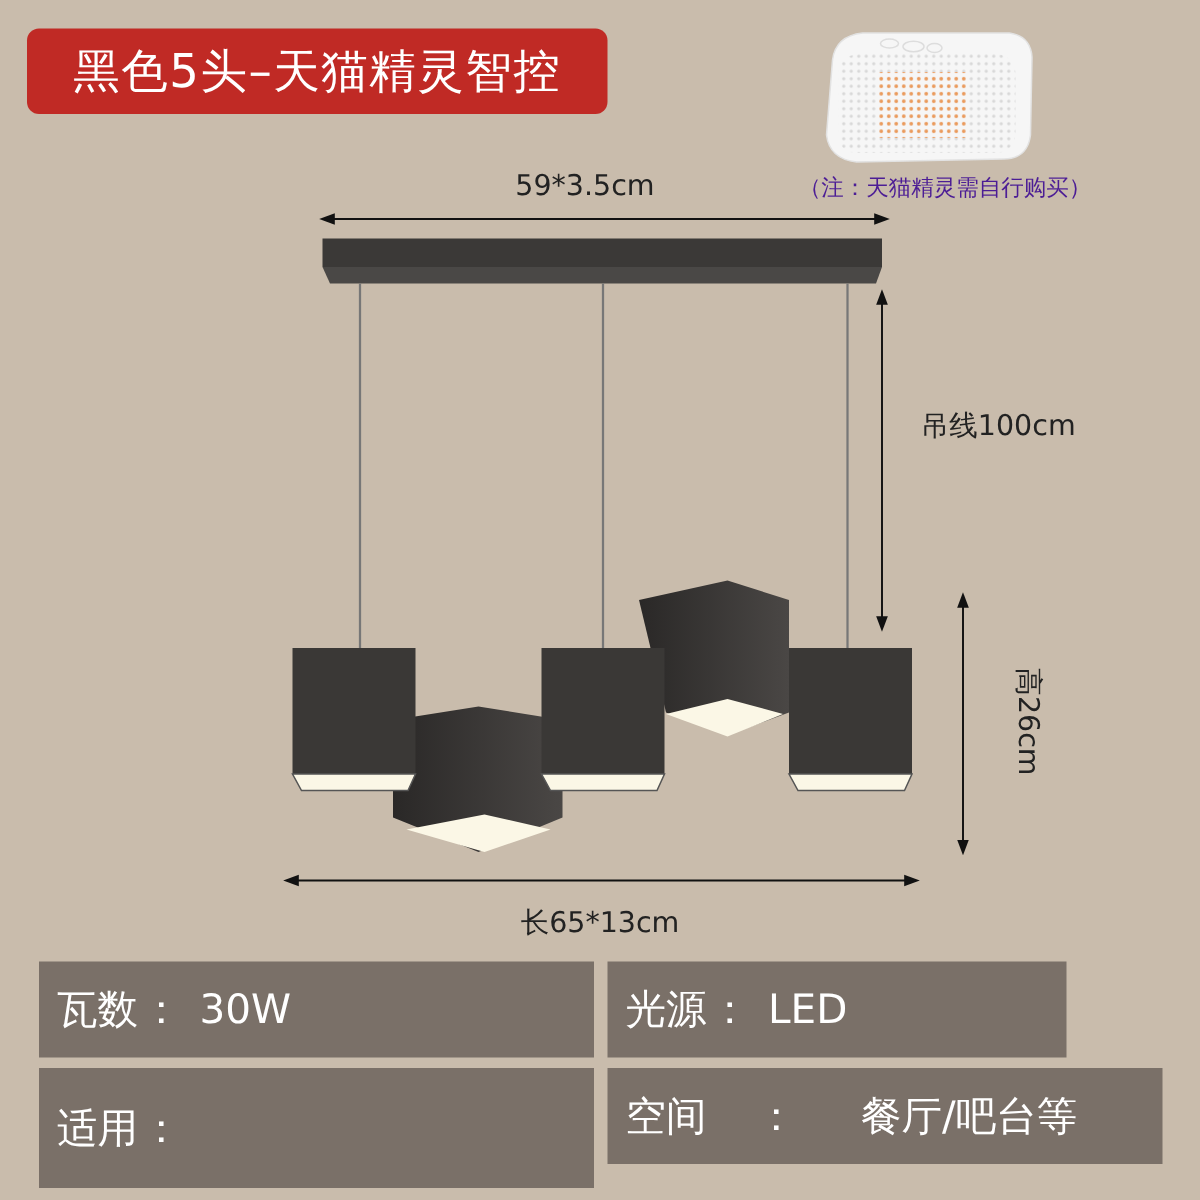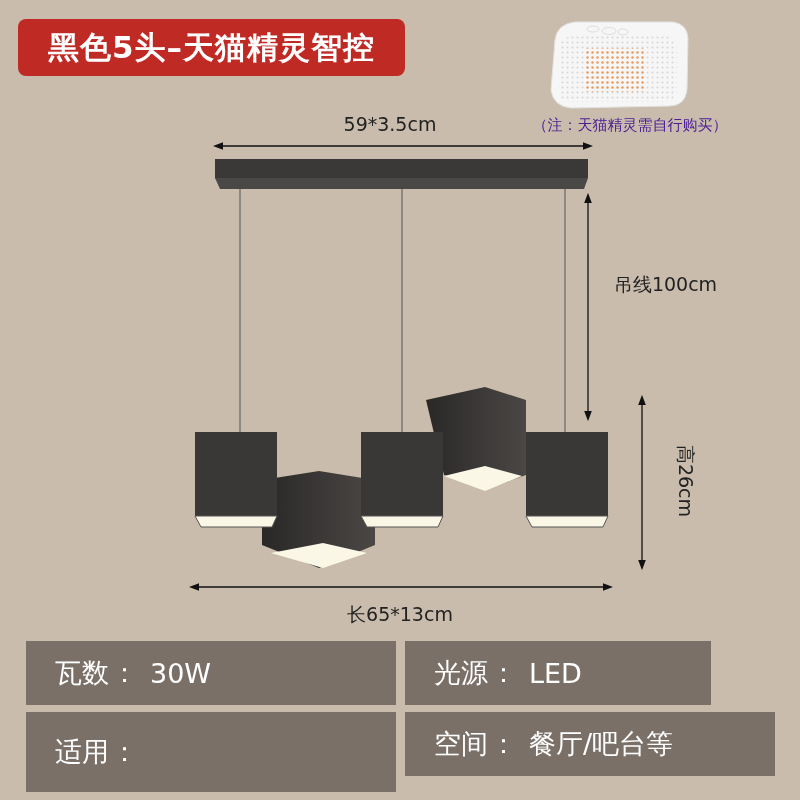--- a/index.html
+++ b/index.html
@@ -5,42 +5,42 @@
     html, body { margin: 0; padding: 0; }
     body {
       width: 800px; height: 800px; position: relative; overflow: hidden;
       background: #c9bcac;
       font-family: "DejaVu Sans", "Liberation Sans", sans-serif;
     }
     .abs { position: absolute; }
     .title-badge {
       left: 18px; top: 19px; width: 387px; height: 57px;
       background: #c02a25; border-radius: 8px;
-      color: #ffffff; font-size: 31px; font-weight: bold;
+      color: #ffffff; font-size: 31px; font-weight: normal;
       display: flex; align-items: center; justify-content: center;
       letter-spacing: 1px;
     }
     .speaker {
       left: 545px; top: 10px; width: 150px; height: 100px;
     }
     .note {
       left: 510px; top: 116px; width: 240px; text-align: center;
       color: #4c1d95; font-size: 15px;
     }
     .dim-text { color: #222; font-size: 19px; }
     .canopy-dim { left: 255px; top: 113px; width: 270px; text-align: center; }
     .cable-dim { left: 598px; top: 270px; line-height: 28px; text-align: center; width: 135px; }
     .height-dim {
       left: 640px; top: 468px; width: 90px; text-align: center;
       transform: rotate(90deg); transform-origin: center;
     }
     .length-dim { left: 200px; top: 602px; width: 400px; text-align: center; }
     .spec-cell {
       background: #7a7068; color: #ffffff; font-size: 27px;
-      display: flex; align-items: center; padding-left: 29px; box-sizing: border-box;
+      display: flex; align-items: center; padding-left: 12px; box-sizing: border-box;
     }
     .spec-cell .sep { margin: 0 12px 0 2px; }
     svg { position: absolute; left: 0; top: 0; }
   </style>
 </head>
 <body>
 
 <div class="abs title-badge">
   <span>黑色5头–天猫精灵智控</span>
 </div>
@@ -131,17 +131,17 @@
 </div>
 <div class="abs spec-cell" style="left:405px; top:641px; width:306px; height:64px;">
   <span>光源</span>
     <span class="sep">：</span>
     <span>LED</span>
 </div>
 <div class="abs spec-cell" style="left:26px; top:712px; width:370px; height:80px;">
   <span>适用</span>
     <span class="sep">：</span>
 </div>
-<div class="abs spec-cell" style="left:405px; top:712px; width:370px; height:64px;">
+<div class="abs spec-cell" style="left:405px; top:712px; width:370px; height:64px;gap:31px;">
   <span>空间</span>
     <span class="sep">：</span>
     <span>餐厅/吧台等</span>
 </div>
 
 </body></html>

